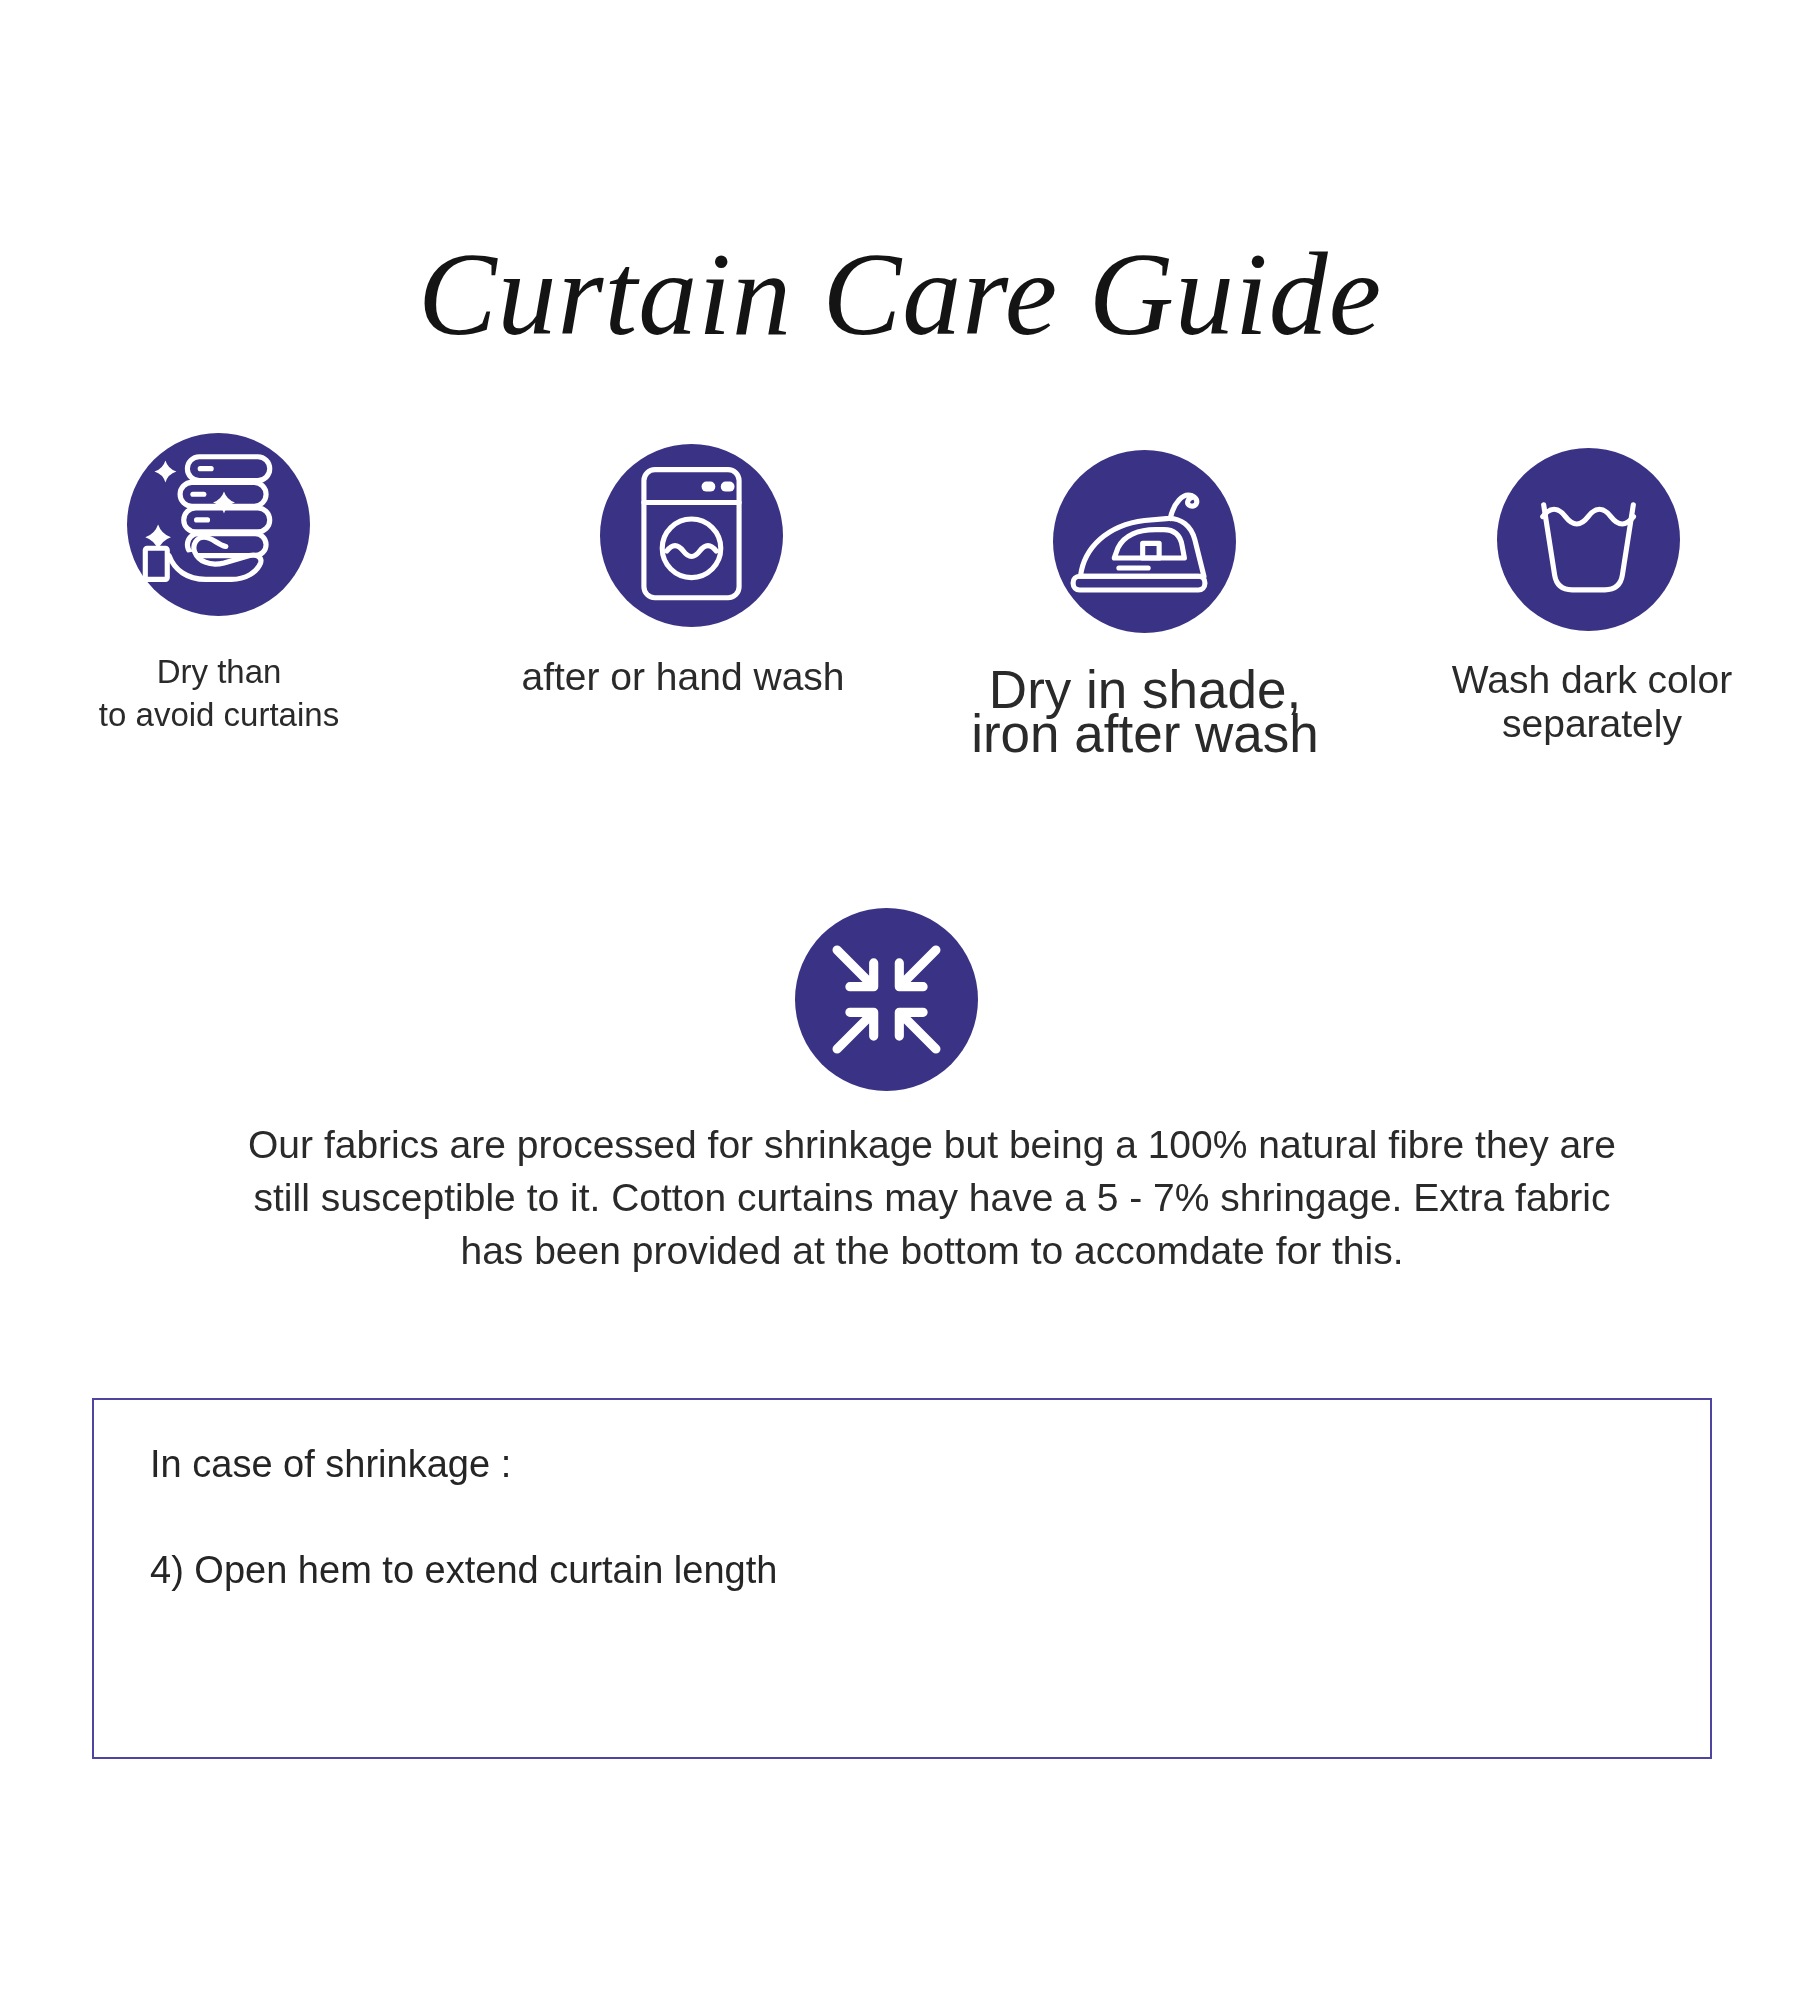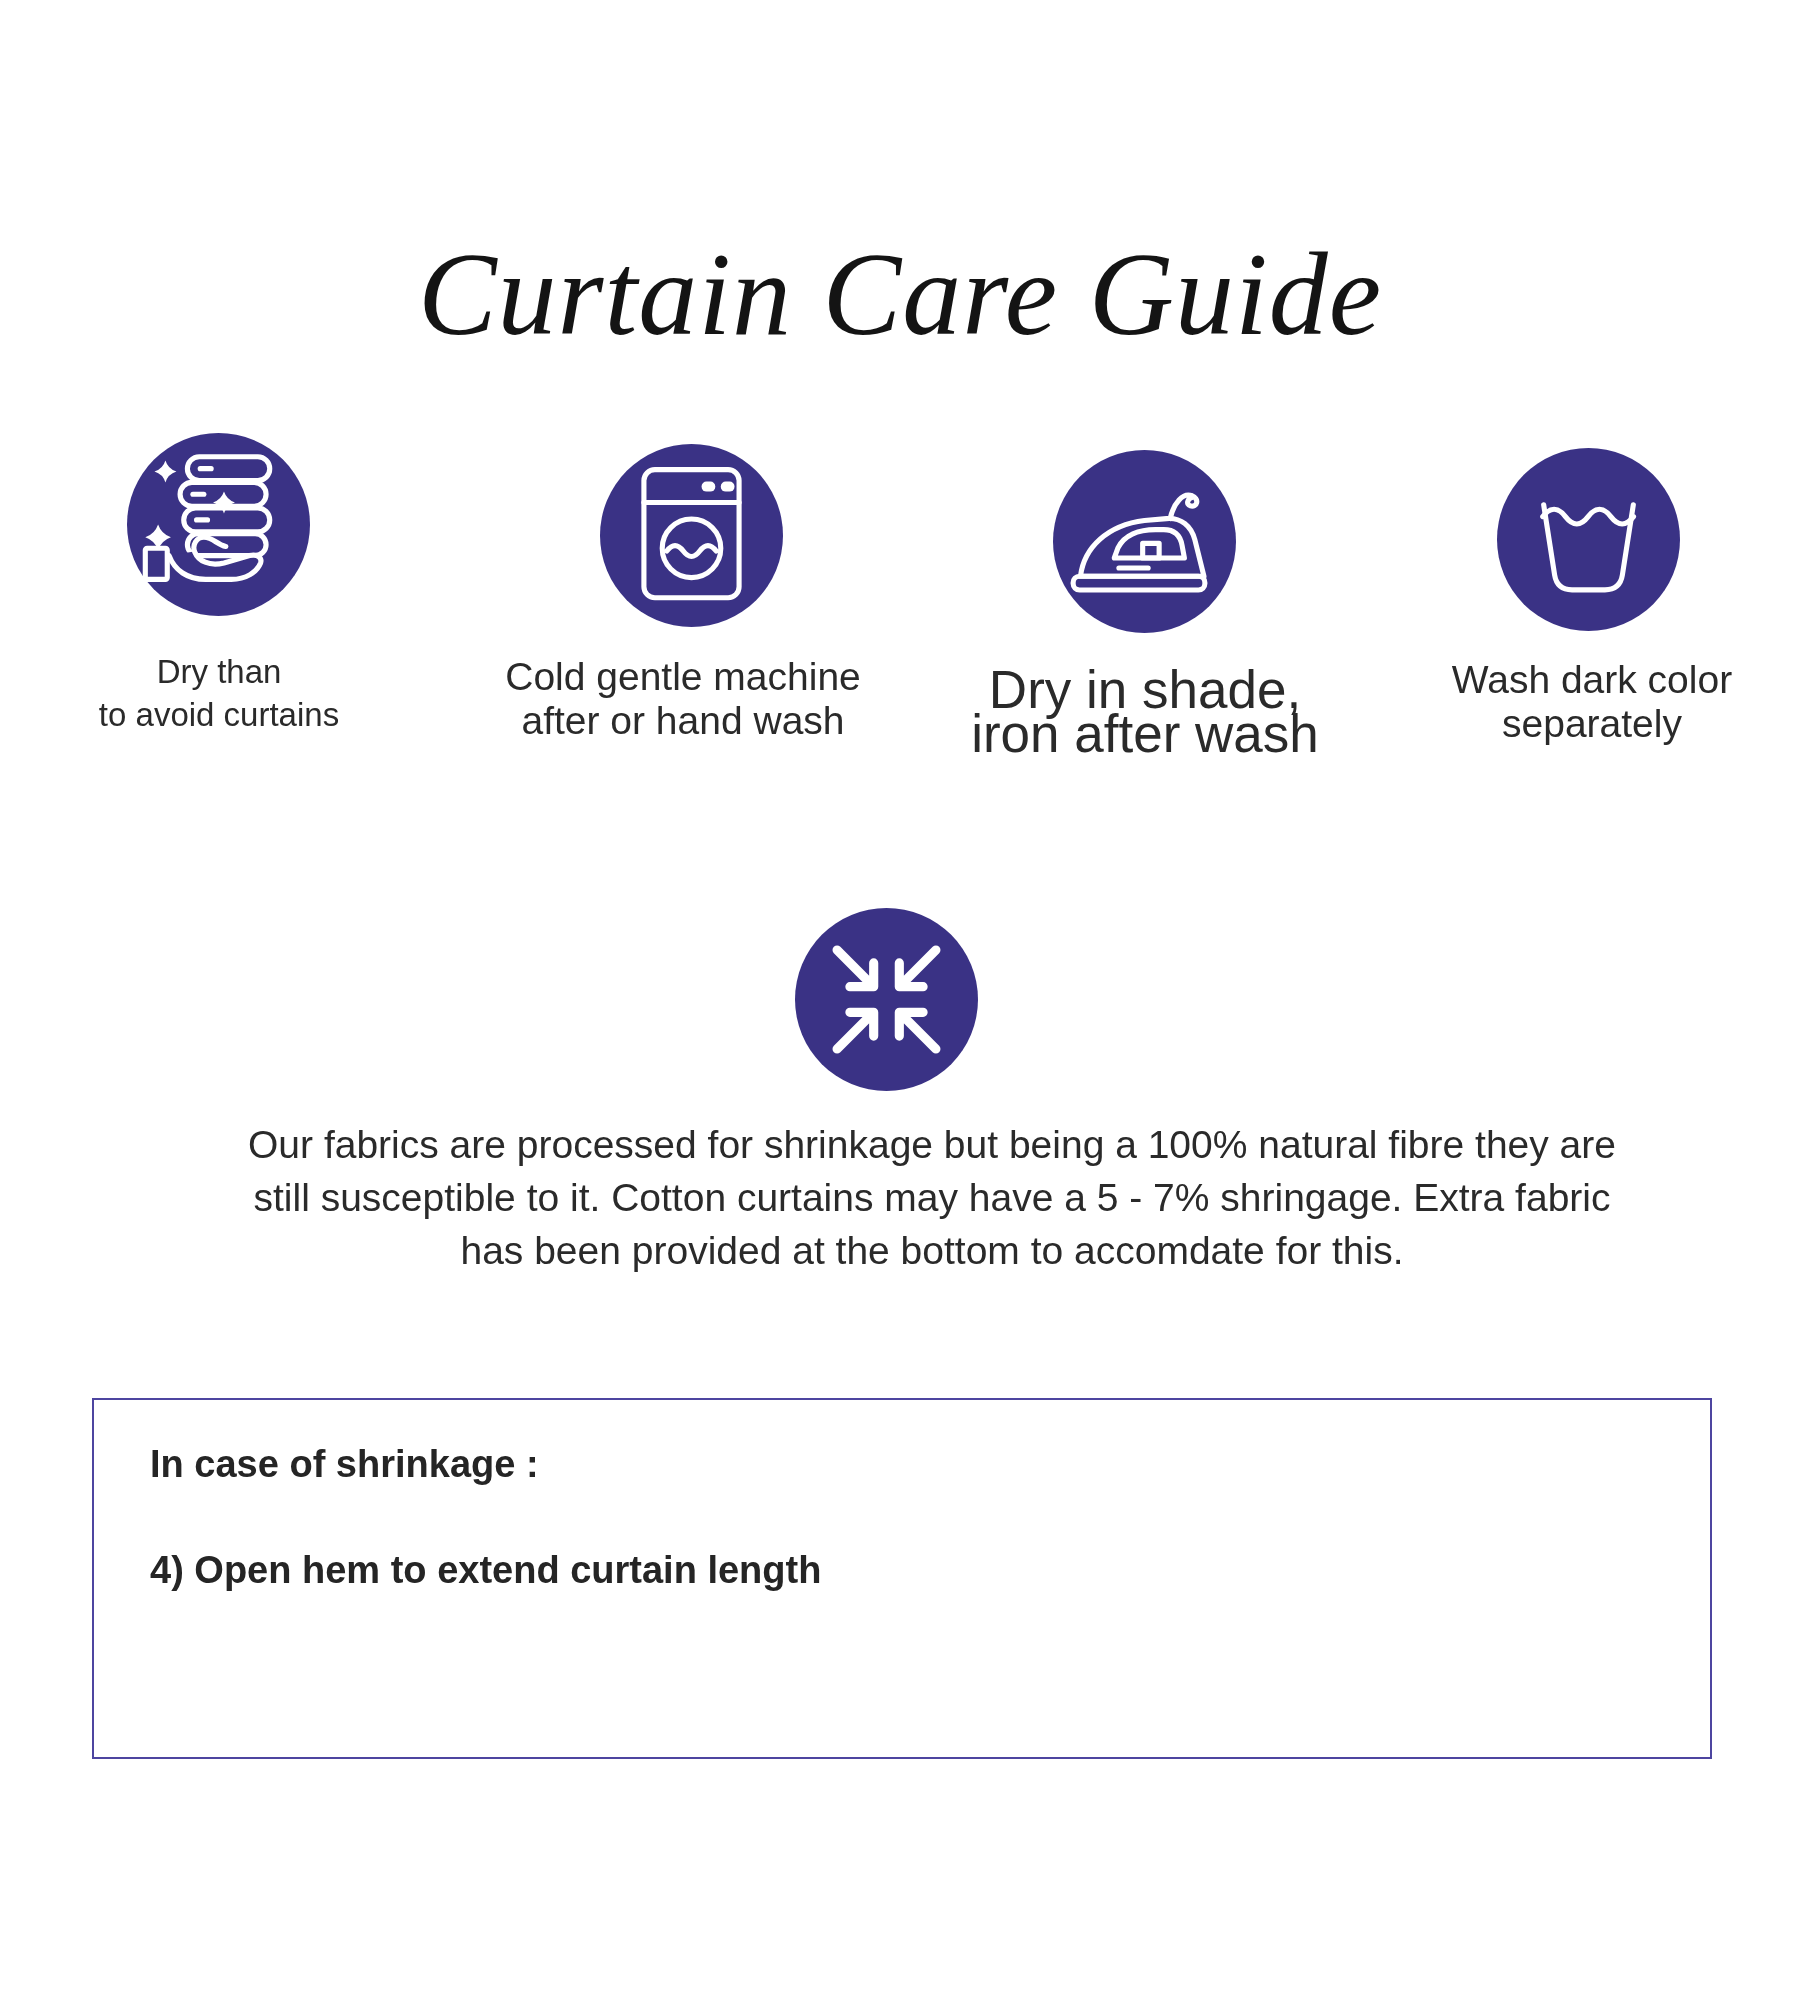--- a/index.html
+++ b/index.html
@@ -30,21 +30,21 @@
   .care-label span{display:block;}
   .note{
     position:absolute;left:0;top:1118px;width:1800px;text-align:center;
     font-size:39px;line-height:53px;color:#2a2a2a;margin-left:32px;
   }
   .note div{display:block;}
   .info-box{
     position:absolute;left:92px;top:1398px;width:1620px;height:361px;
     border:2px solid #4d45a0;box-sizing:border-box;background:#ffffff;
   }
-  .info-box .bx{position:absolute;left:56px;font-size:38px;line-height:48px;color:#252525;white-space:nowrap;font-weight:bold;}
+  .info-box .bx{position:absolute;left:56px;font-size:38px;line-height:48px;color:#252525;white-space:nowrap;}
   .bx-heading{top:40px;}
   .bx-item1{top:146px;}
   .bx-item2{top:252px;}
 </style>
 </head>
 <body>
 
 <div class="page">
 
   <h1 class="title">Curtain Care Guide</h1>
@@ -93,21 +93,20 @@
       <path d="M25.5 31 L31.5 69.5 C32.3 74.5 35.5 77.5 41 77.5 L59 77.5 C64.5 77.5 67.7 74.5 68.5 69.5 L74.5 31"></path>
       <path d="M25 37.5 Q31.2 29.5 37.4 37.5 Q43.6 45.5 49.8 37.5 Q56 29.5 62.2 37.5 Q68.4 45.5 74.6 37.5"></path>
     </svg>
   </div>
 
   <div class="care-label l1">
     <span>Dry than</span>
     <span>to avoid curtains</span>
   </div>
   <div class="care-label l2">
-    <span>Cold gentle machine</span>
     <span>after or hand wash</span>
   </div>
   <div class="care-label l3">
     <span>Dry in shade,</span>
     <span>iron after wash</span>
   </div>
   <div class="care-label l4">
     <span>Wash dark color</span>
     <span>separately</span>
   </div>

